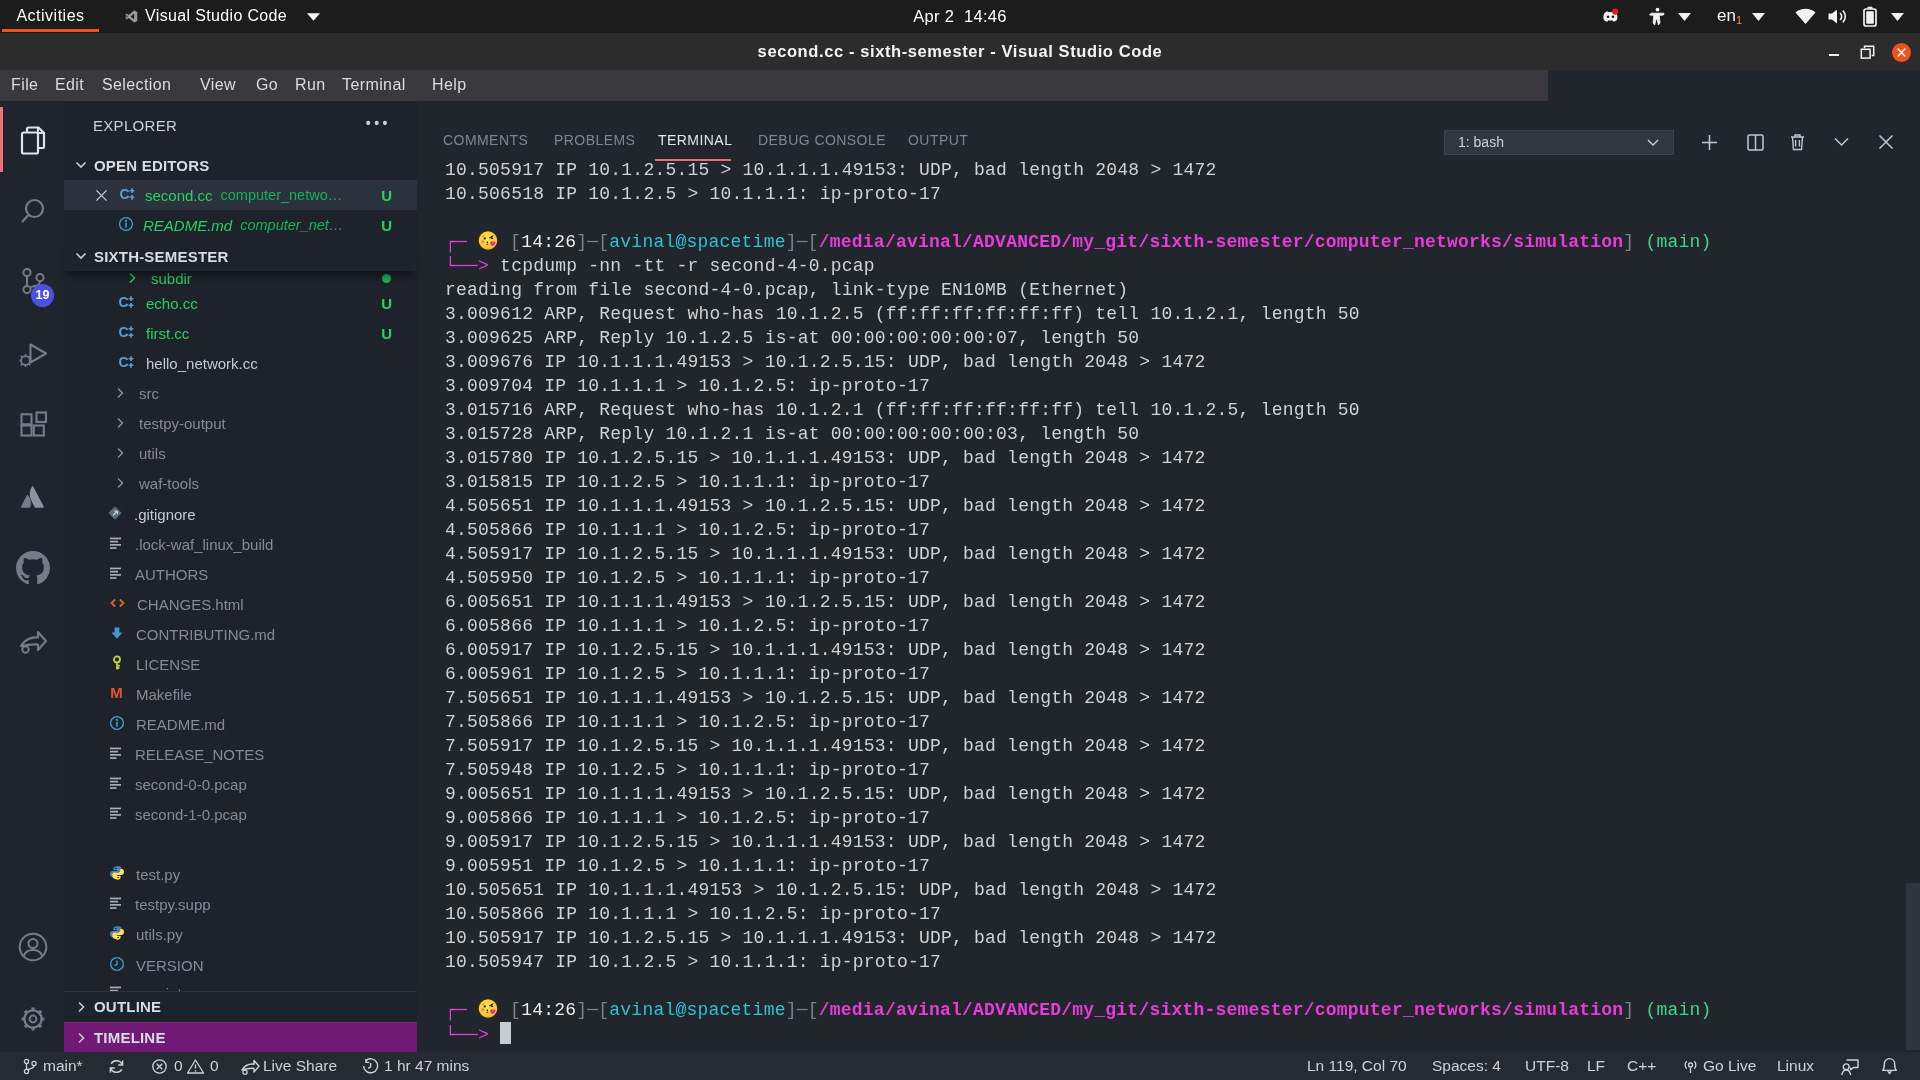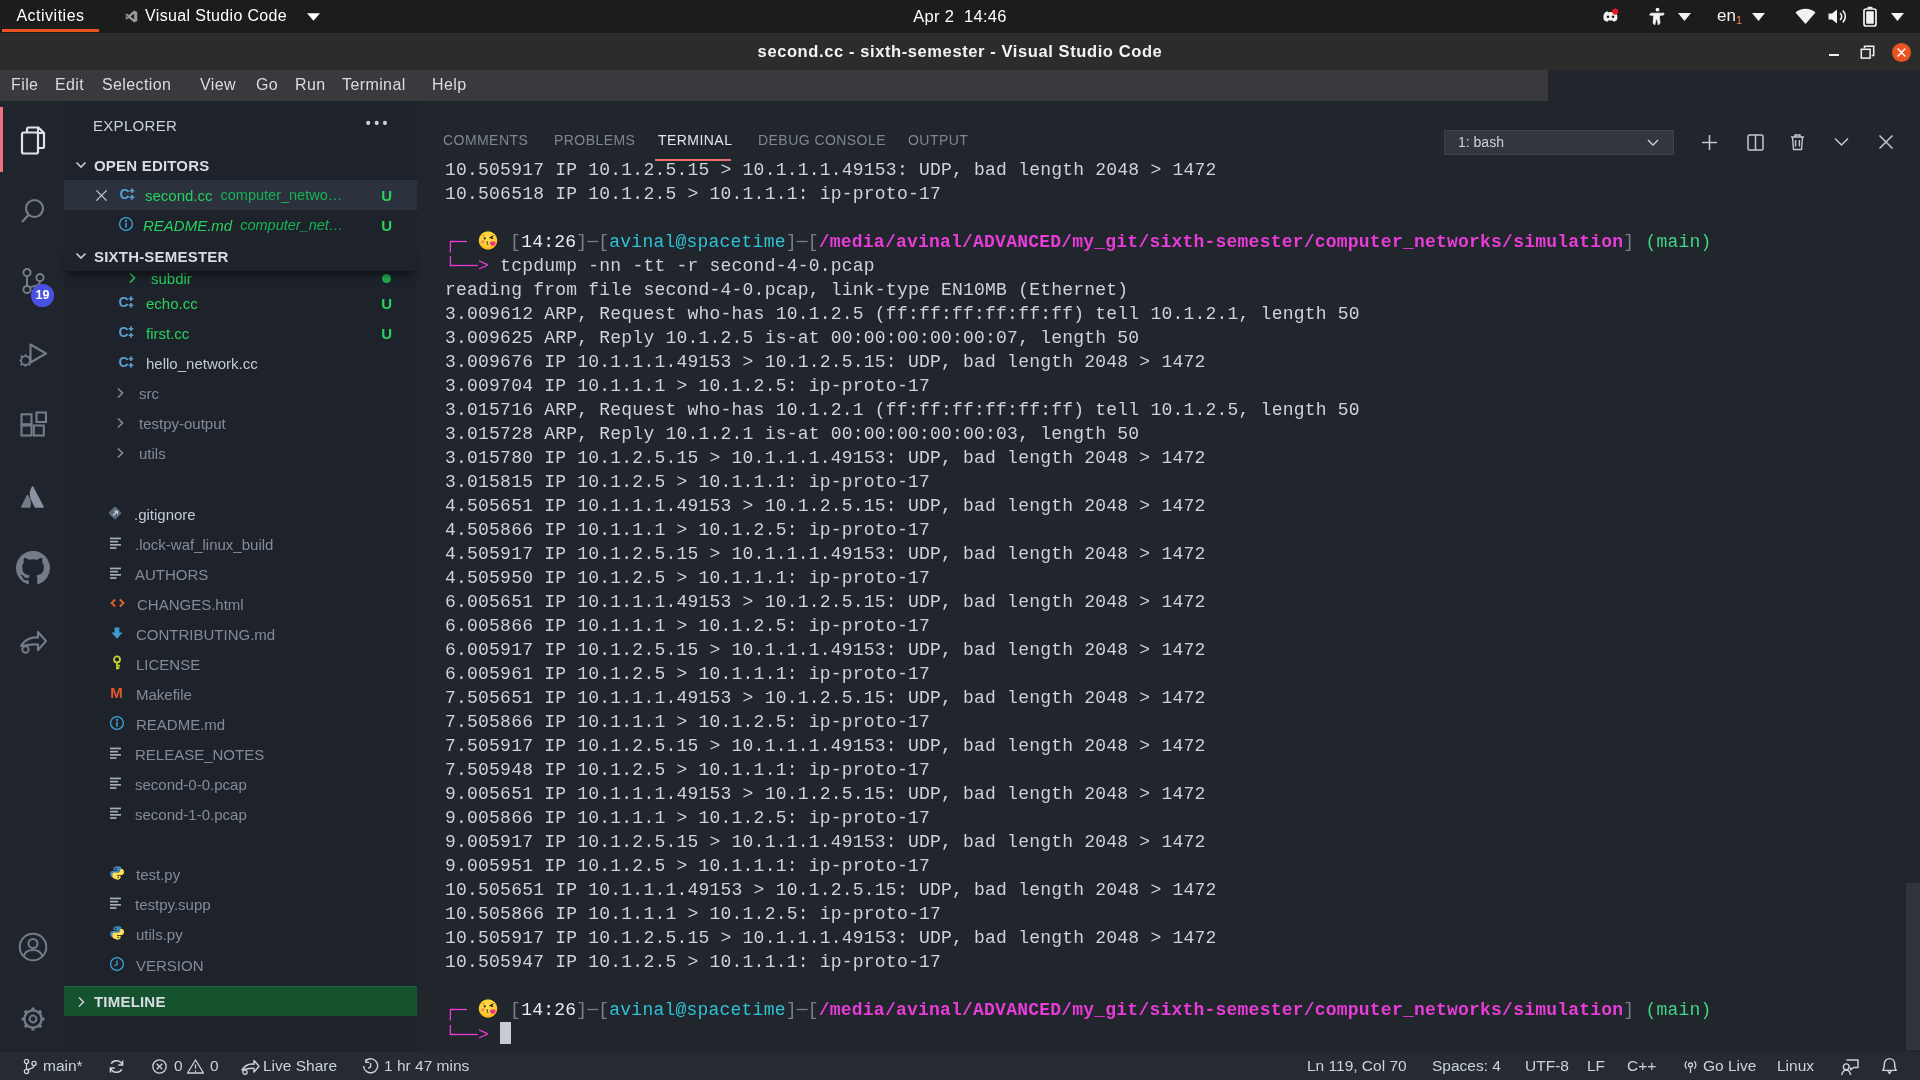--- a/index.html
+++ b/index.html
@@ -280,20 +280,26 @@
         <path d="M6 3.5 10.5 8 6 12.5" stroke="#848b98" stroke-width="1.6" fill="none"></path>
       </svg>
       <span class="nm">testpy-output</span>
     </div>
   <div class="srow" style="top:337px">
       <svg class="chev" style="margin-left:48px" viewBox="0 0 16 16">
         <path d="M6 3.5 10.5 8 6 12.5" stroke="#848b98" stroke-width="1.6" fill="none"></path>
       </svg>
       <span class="nm">utils</span>
     </div>
+  <div class="srow" style="top:367px">
+      <svg class="chev" style="margin-left:48px" viewBox="0 0 16 16">
+        <path d="M6 3.5 10.5 8 6 12.5" stroke="#848b98" stroke-width="1.6" fill="none"></path>
+      </svg>
+      <span class="nm">waf-tools</span>
+    </div>
 
   <div class="srow bright" style="top:398px">
       <span style="margin-left:43px" class="igit"><svg width="16" height="16" viewBox="0 0 16 16">
           <rect x="3.2" y="3.2" width="9.6" height="9.6" rx="1.5" transform="rotate(45 8 8)" fill="#5a6a78"></rect>
           <path d="M6 10.5 10.5 6M10.5 6v3.2M10.5 6H7.3" stroke="#c9d3da" stroke-width="1.1" fill="none"></path>
         </svg></span>
       <span class="nm">.gitignore</span>
     </div>
   <div class="srow" style="top:428px">
       <span style="margin-left:45px" class="idoc"><svg width="15" height="16" viewBox="0 0 15 16">
@@ -426,21 +432,21 @@
         </svg></span>
       <span class="nm">wscript</span>
     </div>
 
   <div class="srow hdr" style="top:890px;background:#1e232b;z-index:3;border-top:1px solid rgba(255,255,255,.07)">
       <svg class="chev" style="margin-left:9px" viewBox="0 0 16 16">
         <path d="M6 3.5 10.5 8 6 12.5" stroke="#c6cbd4" stroke-width="1.6" fill="none"></path>
       </svg>
       <span class="nm" style="margin-left:5px;letter-spacing:.2px">OUTLINE</span>
     </div>
-  <div class="srow hdr" style="top:885px;background:#14532d;z-index:3;border-top:1px solid rgba(255,255,255,.07)">
+  <div class="srow hdr" style="top:921px;background:#701a75;z-index:3;border-top:1px solid rgba(255,255,255,.07)">
       <svg class="chev" style="margin-left:9px" viewBox="0 0 16 16">
         <path d="M6 3.5 10.5 8 6 12.5" stroke="#c6cbd4" stroke-width="1.6" fill="none"></path>
       </svg>
       <span class="nm" style="margin-left:5px;letter-spacing:.2px">TIMELINE</span>
     </div>
 </div>
 
 <div id="panel">
   <div id="tabs">
     <span style="left:26px">COMMENTS</span>

